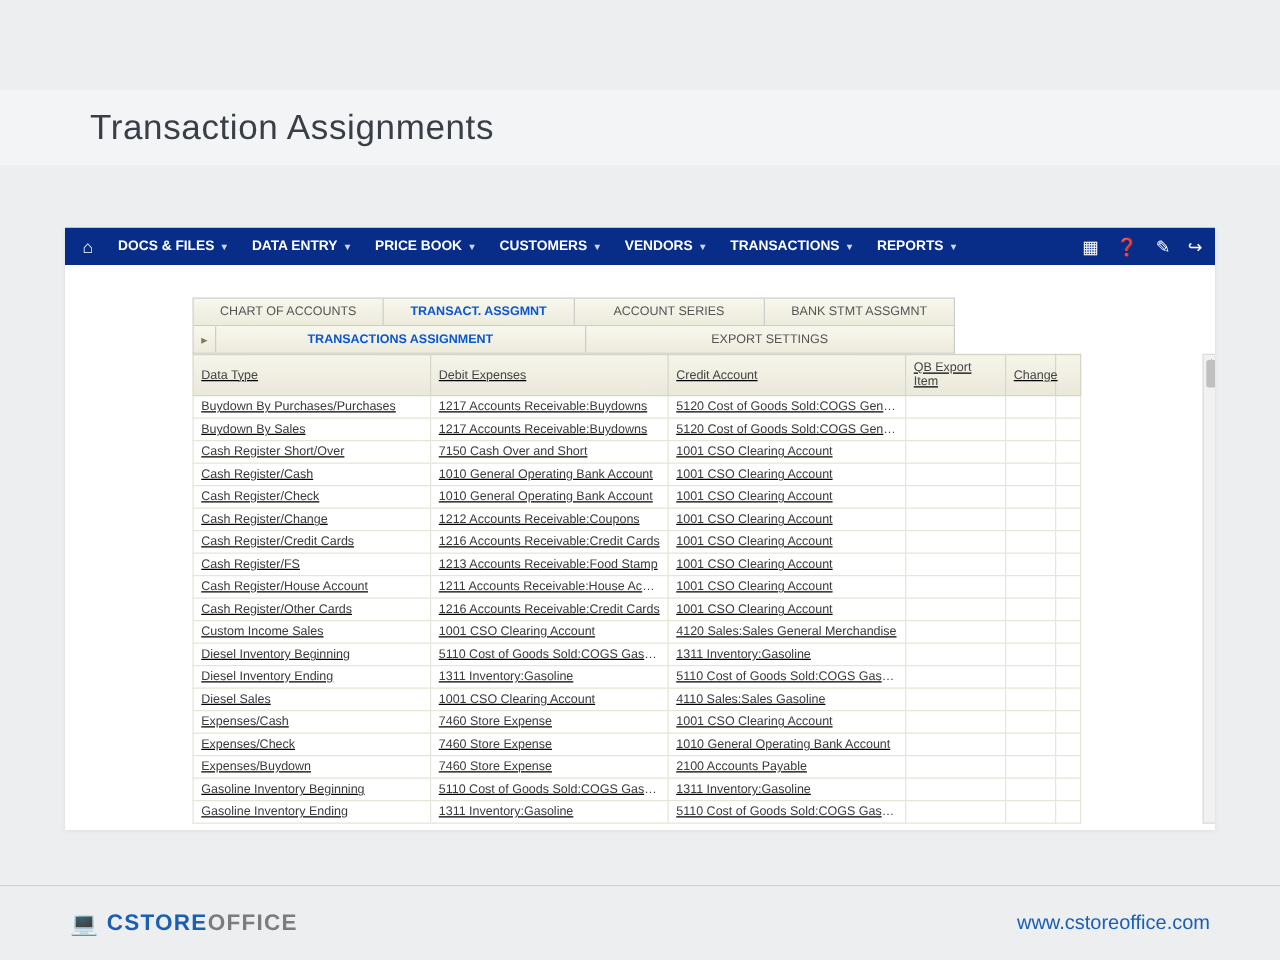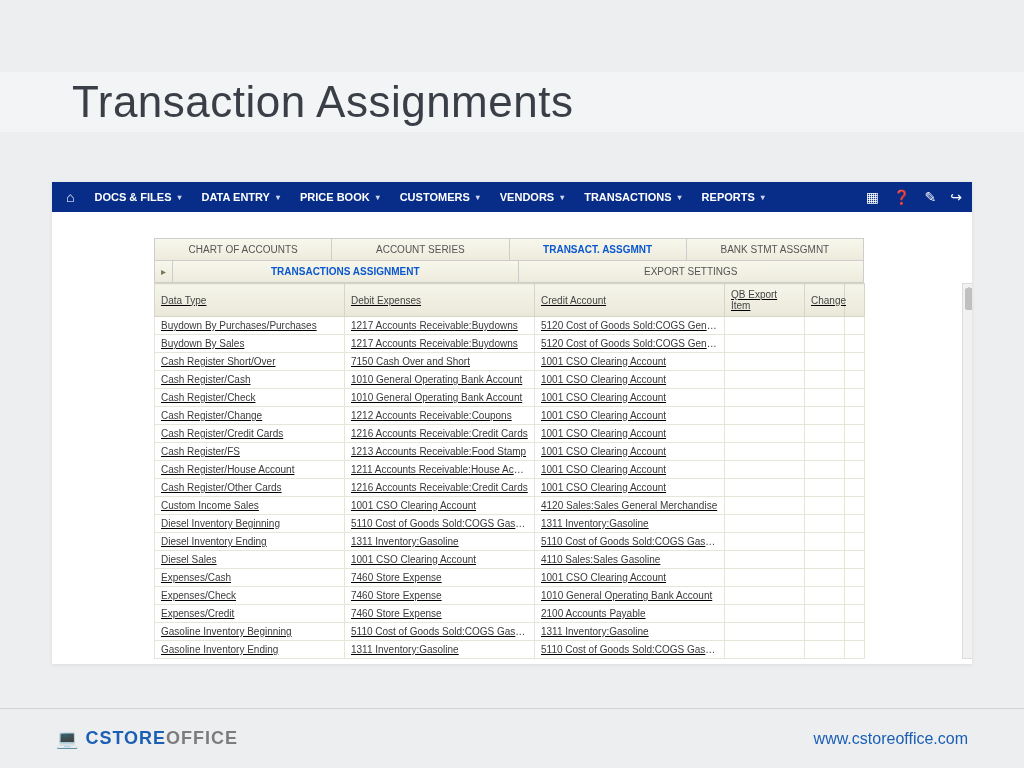--- a/index.html
+++ b/index.html
@@ -1,29 +1,29 @@
 <!DOCTYPE html>
 <html><head>
 <meta charset="utf-8">
 <style>
   * { box-sizing: border-box; margin: 0; padding: 0; }
   html, body { width: 1024px; height: 768px; font-family: Arial, Helvetica, sans-serif; background: #eceef0; }
   .slide { position: relative; width: 1024px; height: 768px; background: #eceef0; }
   .title-band { position: absolute; top: 72px; left: 0; width: 1024px; height: 60px; background: #f3f4f6; display: flex; align-items: center; padding-left: 72px; }
-  .title-band h1 { font-weight: 300; font-size: 44px; color: #3a3f47; letter-spacing: .5px; }
+  .title-band h1 { font-weight: 300; font-size: 28px; color: #3a3f47; letter-spacing: .5px; }
   .app-window { position: absolute; top: 182px; left: 52px; width: 920px; height: 482px; background: #fff; box-shadow: 0 1px 4px rgba(0,0,0,.08); overflow: hidden; }
   .topbar { background: #072d88; height: 30px; display: flex; align-items: center; padding: 0 10px; }
   .home-icon { color: #fff; font-size: 14px; padding: 0 10px 0 4px; cursor: pointer; }
   .menus { display: flex; }
   .menu-item { color: #fff; font-size: 11px; font-weight: bold; padding: 0 10px; height: 30px; display: flex; align-items: center; gap: 6px; cursor: pointer; }
   .menu-item .chevron { font-size: 8px; color: #cfd7ee; }
   .right-icons { margin-left: auto; display: flex; gap: 14px; color: #fff; font-size: 14px; }
   .right-icons span { cursor: pointer; }
   .content { padding: 26px 10px 0 102px; }
-  .tab-strip, .sub-tab-strip { display: flex; width: 710px; border: 1px solid #cdcdcd; background: linear-gradient(#f8f7ec,#ecebdc); }
+  .tab-strip, .sub-tab-strip { display: flex; width: 610px; border: 1px solid #cdcdcd; background: linear-gradient(#f8f7ec,#ecebdc); }
   .tab { flex: 1; text-align: center; font-size: 10px; color: #555; padding: 5px 0; border-right: 1px solid #cdcdcd; cursor: pointer; }
   .tab:last-child { border-right: none; }
   .tab.active { color: #0b57d0; font-weight: bold; }
   .sub-tab-strip { border-top: none; }
   .sub-tab-strip .tab { color: #0b57d0; font-weight: bold; }
   .arrow-cell { width: 18px; flex: none; display:flex; align-items:center; justify-content:center; font-size:10px; color:#7a7a58; border-right:1px solid #cdcdcd; cursor:pointer; }
   table.grid { width: 710px; border-collapse: collapse; font-size: 10px; color: #3b3b3b; table-layout: fixed; }
   table.grid th { background: linear-gradient(#f6f5ea,#e9e8d9); text-align: left; padding: 5px 6px; font-weight: normal; border: 1px solid #d6d6c6; color:#444; }
   table.grid td { border: 1px solid #e5e5d8; padding: 3px 6px; background:#fff; white-space: nowrap; overflow: hidden; text-overflow: ellipsis; }
   .grid-wrap { position: relative; text-decoration: underline; }
@@ -84,22 +84,22 @@
         <span>▦</span>
         <span>❓</span>
         <span>✎</span>
         <span>↪</span>
       </div>
     </div>
 
     <div class="content">
       <div class="tab-strip">
         <div class="tab">CHART OF ACCOUNTS</div>
+        <div class="tab active">TRANSACT. ASSGMNT</div>
         <div class="tab">ACCOUNT SERIES</div>
-        <div class="tab active">TRANSACT. ASSGMNT</div>
         <div class="tab">BANK STMT ASSGMNT</div>
       </div>
       <div class="sub-tab-strip">
         <div class="arrow-cell">▸</div>
         <div class="tab">TRANSACTIONS ASSIGNMENT</div>
         <div class="tab" style="color:#555;font-weight:normal">EXPORT SETTINGS</div>
       </div>
 
       <div class="grid-wrap">
       <table class="grid">
@@ -244,21 +244,21 @@
               </tr>
               <tr>
                 <td>Expenses/Check</td>
                 <td>7460 Store Expense</td>
                 <td>1010 General Operating Bank Account</td>
                 <td></td>
                 <td></td>
                 <td></td>
               </tr>
               <tr>
-                <td>Expenses/Credit</td>
+                <td>Expenses/Buydown</td>
                 <td>7460 Store Expense</td>
                 <td>2100 Accounts Payable</td>
                 <td></td>
                 <td></td>
                 <td></td>
               </tr>
               <tr>
                 <td>Gasoline Inventory Beginning</td>
                 <td>5110 Cost of Goods Sold:COGS Gasoline</td>
                 <td>1311 Inventory:Gasoline</td>

